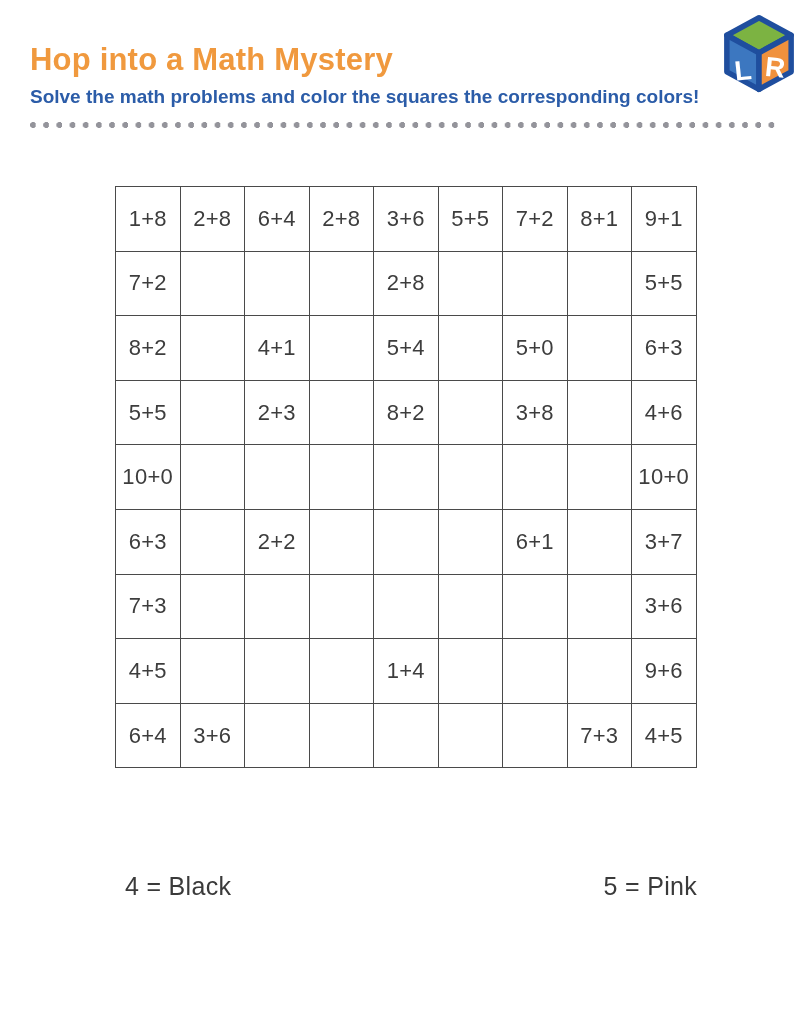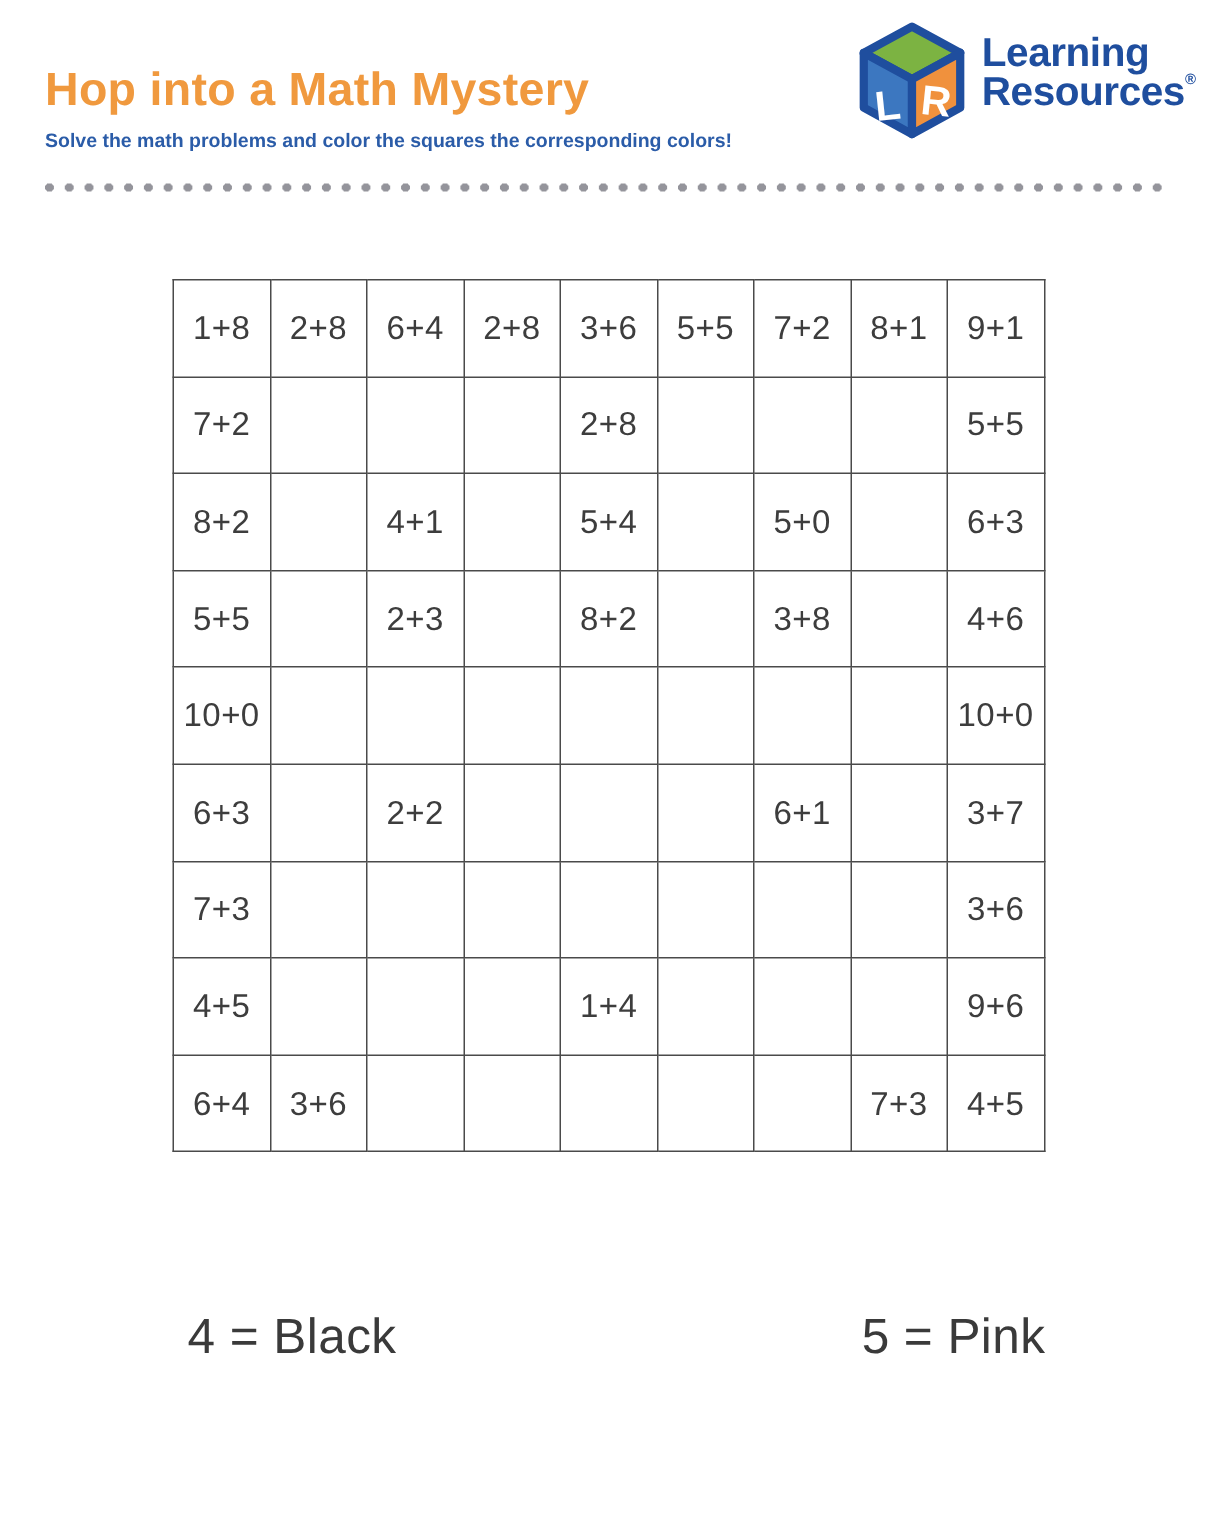--- a/index.html
+++ b/index.html
@@ -18,21 +18,21 @@
     top: 42px;
     font-size: 31px;
     font-weight: 800;
     letter-spacing: 0.2px;
     color: #F0993E;
   }
   .page-subtitle {
     position: absolute;
     left: 30px;
     top: 86px;
-    font-size: 13px;
+    font-size: 19px;
     font-weight: 700;
     color: #2B5CA8;
   }
 
   
   .logo {
     position: absolute;
     top: 13px;
     right: 12px;
     display: flex;
@@ -89,21 +89,21 @@
 
   
   .legend {
     position: absolute;
     left: 115px;
     top: 872px;
     width: 582px;
     display: flex;
     justify-content: space-between;
     padding-left: 10px;
-    font-size: 33px;
+    font-size: 25px;
     color: #3A3A3A;
     letter-spacing: 0.3px;
     align-items: flex-end;
   }
 </style>
 </head>
 <body>
 
 <h1 class="page-title">Hop into a Math Mystery</h1>
 <p class="page-subtitle">Solve the math problems and color the squares the corresponding colors!</p>
@@ -111,24 +111,20 @@
 <div class="logo">
   <svg class="logo-cube" viewBox="0 0 104 112" aria-hidden="true">
     <g stroke="#1F4E9E" stroke-width="7.5" stroke-linejoin="round">
       <polygon points="52,5 96,29 52,53 8,29" fill="#7CB342"></polygon>
       <polygon points="8,29 52,53 52,103 8,79" fill="#3C77C0"></polygon>
       <polygon points="52,53 96,29 96,79 52,103" fill="#F0913D"></polygon>
     </g>
     <text x="30" y="90" font-size="38" font-weight="bold" fill="#ffffff" font-family="Liberation Sans, sans-serif" text-anchor="middle" transform="rotate(-6 30 78)">L</text>
     <text x="74" y="86" font-size="38" font-weight="bold" fill="#ffffff" font-family="Liberation Sans, sans-serif" text-anchor="middle" transform="rotate(6 74 74)">R</text>
   </svg>
-  <div class="logo-text">
-    <div>Learning</div>
-    <div><span>Resources</span><sup>®</sup></div>
-  </div>
 </div>
 
 <div class="dot-divider"></div>
 
 <table class="grid-table">
   <tbody id="grid-body">
       <tr>
         <td>1+8</td>
         <td>2+8</td>
         <td>6+4</td>

